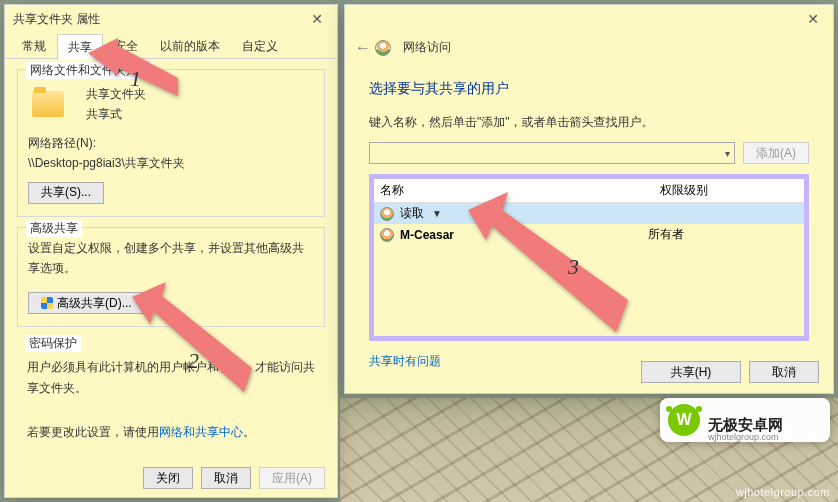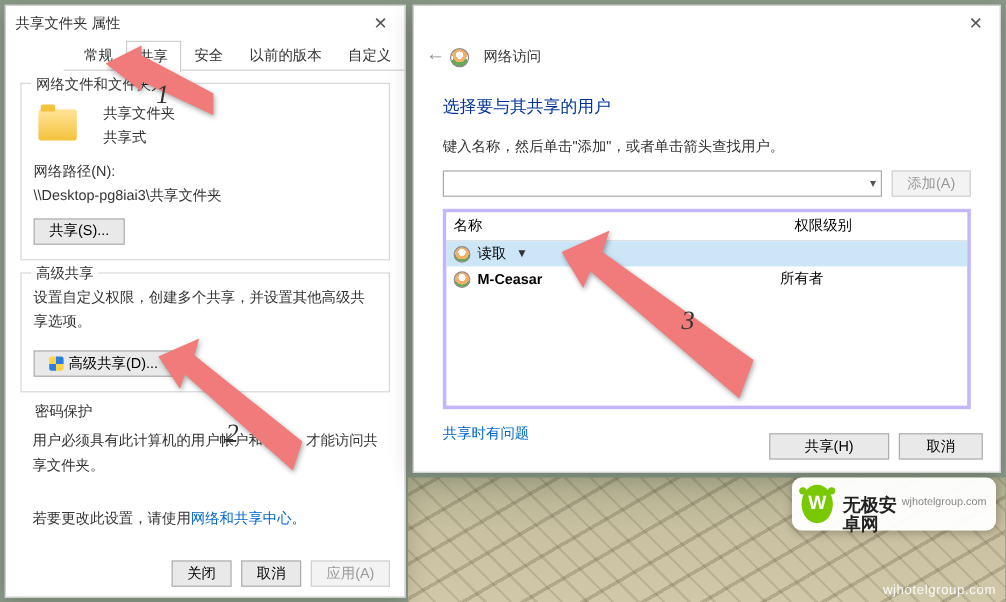--- a/index.html
+++ b/index.html
@@ -1,25 +1,25 @@
 <!DOCTYPE html>
 <html><head>
 <meta charset="utf-8">
 <style>
 *{box-sizing:border-box;margin:0;padding:0;font-family:"Microsoft YaHei","Segoe UI",sans-serif;}
 body{width:838px;height:502px;overflow:hidden;position:relative;background:#8b9a88;}
 .bg-photo{position:absolute;left:340px;top:398px;width:498px;height:104px;background:linear-gradient(180deg,#b0b090 0%,#c8c0a0 40%,#d0c8a8 100%);}
 .bg-photo::before{content:"";position:absolute;inset:0;background:repeating-linear-gradient(45deg,rgba(80,60,40,0.15) 0 2px,transparent 2px 15px),repeating-linear-gradient(-30deg,rgba(60,50,30,0.2) 0 3px,transparent 3px 25px);}
-.win{position:absolute;background:#ffffff;border:1px solid #d0d0d0;box-shadow:0 4px 20px rgba(0,0,0,0.2);}
+.win{position:absolute;background:#fef9c3;border:1px solid #d0d0d0;box-shadow:0 4px 20px rgba(0,0,0,0.2);}
 .win1{left:4px;top:4px;width:334px;height:494px;}
 .win2{left:344px;top:4px;width:490px;height:390px;}
 .titlebar{display:flex;align-items:center;height:28px;padding:0 8px;font-size:12px;color:#333;}
 .titlebar .title-text{flex:1;}
 .titlebar .x{color:#555;font-size:14px;padding:0 6px;}
-.tabs{display:flex;border-bottom:1px solid #d0d0d0;font-size:12px;height:26px;align-items:flex-start;padding-left:6px;margin-left:48px;}
+.tabs{display:flex;border-bottom:1px solid #d0d0d0;font-size:12px;height:26px;align-items:flex-start;padding-left:6px;}
 .tab{padding:4px 10px;color:#333;border:1px solid transparent;border-bottom:none;cursor:pointer;}
 .tab.active{border-color:#d0d0d0;background:#fff;position:relative;top:1px;}
 .group{border:1px solid #d8d8d8;margin:10px 12px;padding:10px 10px 12px 10px;position:relative;}
 .group-title{position:absolute;top:-8px;left:8px;background:#fff;padding:0 4px;font-size:12px;color:#333;}
 .folder-row{display:flex;align-items:center;gap:22px;margin:4px 0 8px 4px;}
 .folder-icon{width:32px;height:26px;background:linear-gradient(180deg,#ffe49a,#f5c23c);border-radius:2px;position:relative;}
 .folder-icon::before{content:"";position:absolute;top:-4px;left:2px;width:12px;height:6px;background:#f5c23c;border-radius:2px 2px 0 0;}
 .small-text{font-size:12px;color:#333;line-height:1.7;}
 .btn{display:inline-flex;align-items:center;justify-content:center;height:22px;padding:0 12px;font-size:12px;border:1px solid #adadad;background:#e9e9e9;cursor:pointer;gap:4px;}
 .shield{width:12px;height:12px;background:conic-gradient(#2a7de1 0 25%,#ffd24a 25% 50%,#2a7de1 50% 75%,#ffd24a 75% 100%);border-radius:2px;display:inline-block;}
@@ -27,38 +27,38 @@
 .bottom-btns{position:absolute;bottom:8px;right:12px;display:flex;gap:8px;}
 .win2 .titlebar{justify-content:flex-end;}
 .win2 .back{position:absolute;left:10px;top:32px;color:#888;font-size:16px;}
 .win2 .hdr-row{display:flex;align-items:center;gap:6px;padding:6px 10px 4px 30px;font-size:12px;color:#333;}
 .win2 .content{padding:6px 24px 12px 24px;}
 .h-blue{color:#003399;font-size:14px;margin:14px 0 14px 0;}
 .input-row{display:flex;gap:8px;margin:10px 0;}
 .combo{flex:1;height:22px;border:1px solid #a9a9a9;display:flex;align-items:center;padding:0 4px;font-size:12px;position:relative;}
 .combo .chev{position:absolute;right:4px;color:#555;font-size:10px;}
 .btn-disabled{color:#9a9a9a;border-color:#cfcfcf;background:#f3f3f3;}
-.list-box{border:3px solid #c4b5fd;height:167px;font-size:12px;}
+.list-box{border:5px solid #c4b5fd;height:167px;font-size:12px;}
 .list-head{display:flex;background:#fff;border-bottom:1px solid #e0e0e0;}
 .col-name{flex:1;padding:3px 6px;}
 .col-perm{width:150px;padding:3px 6px;}
 .list-row{display:flex;align-items:center;padding:2px 6px;}
 .list-row.selected{background:#cde6f7;}
 .user-ico{width:14px;height:14px;border-radius:50%;background:radial-gradient(circle at 50% 35%,#fff 0 3px,#f3b06b 3px 6px,transparent 6px),radial-gradient(circle at 50% 100%,#66aa55 0 8px,transparent 8px);border:1px solid #8a8a8a;margin-right:6px;flex-shrink:0;}
 .perm-chev{color:#333;margin-left:8px;font-size:10px;}
 .win2-footer{position:absolute;bottom:10px;right:14px;display:flex;gap:8px;}
 .arrow-svg{position:absolute;filter:drop-shadow(1px 2px 2px rgba(0,0,0,0.35));pointer-events:none;}
 .arrow-label{position:absolute;font-size:22px;color:#333;font-style:italic;font-family:"Times New Roman",serif;pointer-events:none;}
 .watermark{position:absolute;right:8px;bottom:4px;font-size:11px;color:rgba(255,255,255,0.9);letter-spacing:0.5px;}
 .brand{position:absolute;right:8px;bottom:60px;width:170px;height:44px;background:rgba(255,255,255,0.96);border-radius:8px;display:flex;align-items:center;gap:8px;padding:4px 8px;box-shadow:0 2px 8px rgba(0,0,0,0.25);}
 .brand-logo{width:32px;height:32px;border-radius:50%;background:#7ac800;position:relative;display:flex;align-items:center;justify-content:center;color:#fff;font-weight:bold;font-size:16px;}
 .brand-logo::before,.brand-logo::after{content:"";position:absolute;width:6px;height:6px;border-radius:50%;background:#7ac800;}
 .brand-logo::before{left:-2px;top:2px;}
 .brand-logo::after{right:-2px;top:2px;}
-.brand-text{display:flex;flex-direction:row;line-height:1.1;margin-top:20px;}
+.brand-text{display:flex;flex-direction:column;line-height:1.1;margin-top:20px;}
 .brand-text .cn{font-size:15px;color:#222;font-weight:600;}
 .brand-text .en{font-size:9px;color:#888;}
 .perm-cell{display:flex;align-items:center;}
 </style>
 </head>
 <body>
 
 <div class="bg-photo"></div>
 
 <div class="win win1">

